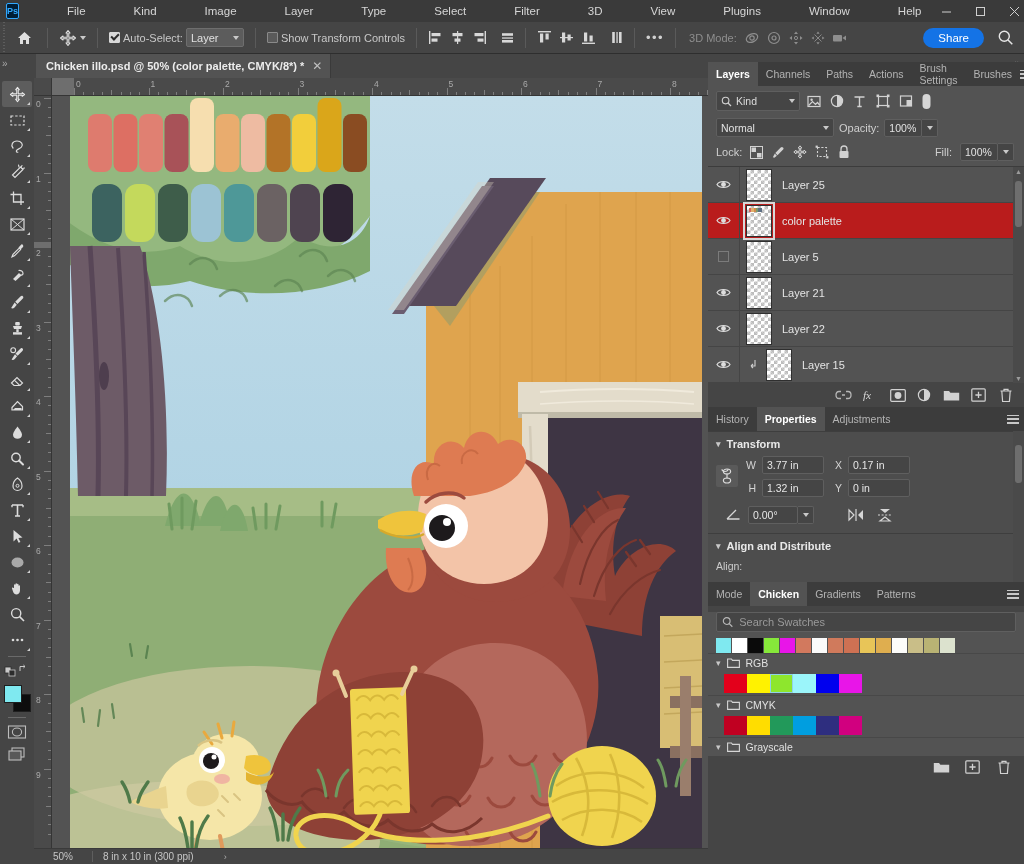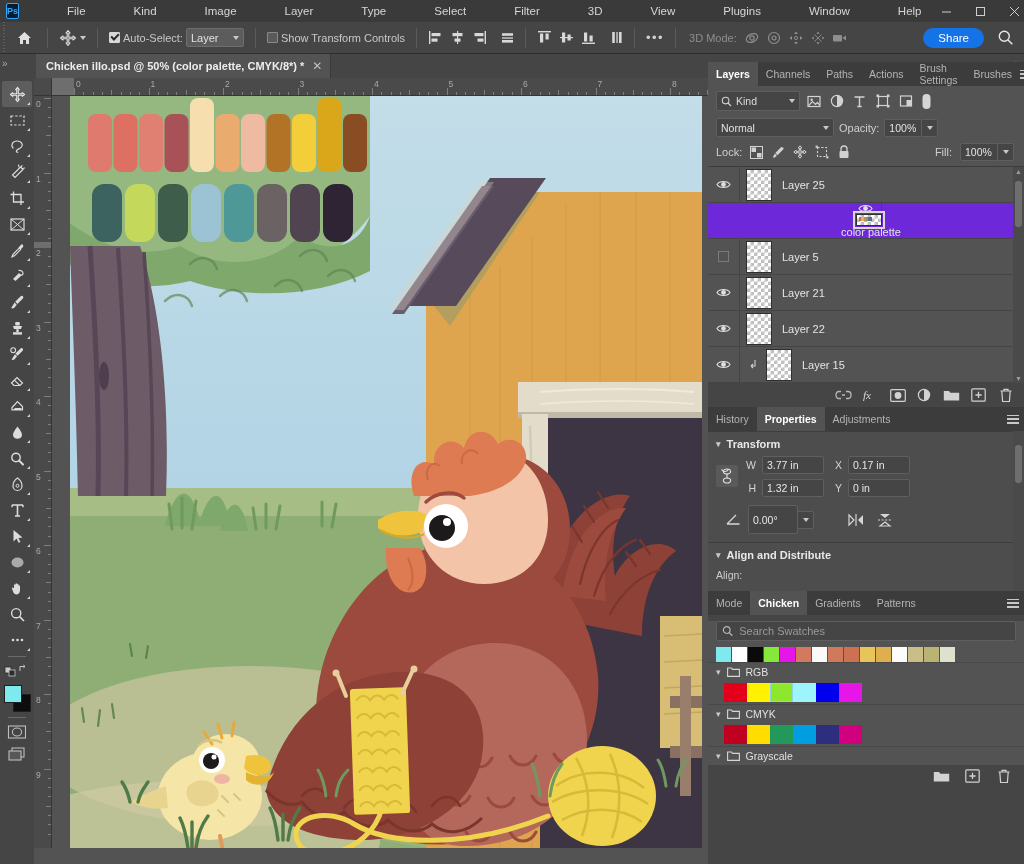--- a/index.html
+++ b/index.html
@@ -226,21 +226,21 @@
   }
   .lock-ico { width: 16px; height: 16px; display: flex; align-items: center;
     justify-content: center; }
 
   
   .layer-list { position: relative; background: #535353; }
   .layer-row {
     display: flex; align-items: center; height: 36px;
     border-bottom: 1px solid #454545; position: relative;
   }
-  .layer-row.selected { background: #6d28d9; flex-direction: column; }
+  .layer-row.selected { background: #b91c1c; }
   .eye-cell { width: 32px; height: 36px; display: flex; align-items: center;
     justify-content: center; border-right: 1px solid #454545; }
   .eye-off { width: 11px; height: 11px; border: 1px solid #7b7b7b; }
   .thumb {
     width: 26px; height: 32px; margin-left: 6px; border: 1px solid #2f2f2f;
     background-image:
       linear-gradient(45deg, #bdbdbd 25%, transparent 25%, transparent 75%, #bdbdbd 75%),
       linear-gradient(45deg, #bdbdbd 25%, #ffffff 25%, #ffffff 75%, #bdbdbd 75%);
     background-size: 7px 7px; background-position: 0 0, 3.5px 3.5px;
     position: relative;
@@ -291,21 +291,21 @@
   .tf-row { display: flex; align-items: center; gap: 6px; }
   .tf-lbl { width: 10px; font-size: 10.5px; color: #d4d4d4; text-align: right; }
   .tf-input {
     background: #454545; border: 1px solid #5f5f5f; border-radius: 2px;
     height: 18px; width: 62px; padding: 0 4px; display: flex; align-items: center;
     font-size: 10.5px; color: #e6e6e6;
   }
   .tf-angle-row { display: flex; align-items: center; gap: 7px; padding: 4px 0 6px 18px; }
   .angle-input {
     background: #454545; border: 1px solid #5f5f5f; border-radius: 2px;
-    height: 29px; width: 50px; padding: 0 4px; display: flex; align-items: center;
+    height: 18px; width: 50px; padding: 0 4px; display: flex; align-items: center;
     font-size: 10.5px; color: #e6e6e6;
   }
   .flip-btn { width: 22px; height: 20px; display: flex; align-items: center;
     justify-content: center; }
   .align-sect { background: #4d4d4d; padding: 6px 0 10px 0; border-top: 1px solid #3e3e3e; }
   .align-label { padding-left: 8px; font-size: 10.5px; color: #cccccc; margin-top: 8px; }
   .prop-scroll { position: absolute; right: 0; width: 11px; background: #4a4a4a; }
 
   
   .sw-search {
@@ -1103,20 +1103,26 @@
             <rect x="121" y="88" width="30" height="58" rx="12" fill="#9CC3D4"></rect>
             <rect x="154" y="88" width="30" height="58" rx="12" fill="#4E9898"></rect>
             <rect x="187" y="88" width="30" height="58" rx="12" fill="#6B6263"></rect>
             <rect x="220" y="88" width="30" height="58" rx="12" fill="#4F4450"></rect>
             <rect x="253" y="88" width="30" height="58" rx="12" fill="#2E2434"></rect>
           </g>
       </g>
     </svg>
   </div>
 
+  <div class="statusbar">
+    <span class="st-zoom">50%</span>
+    <span class="st-sep"></span>
+    <span class="st-dims">8 in x 10 in (300 ppi)</span>
+    <span class="st-arrow">›</span>
+  </div>
 
   <div class="dock">
 
     <div class="panel-tabs">
       <div class="ptab active">Layers</div>
       <div class="ptab">Channels</div>
       <div class="ptab">Paths</div>
       <div class="ptab">Actions</div>
       <div class="ptab">Brush Settings</div>
       <div class="ptab">Brushes</div>

